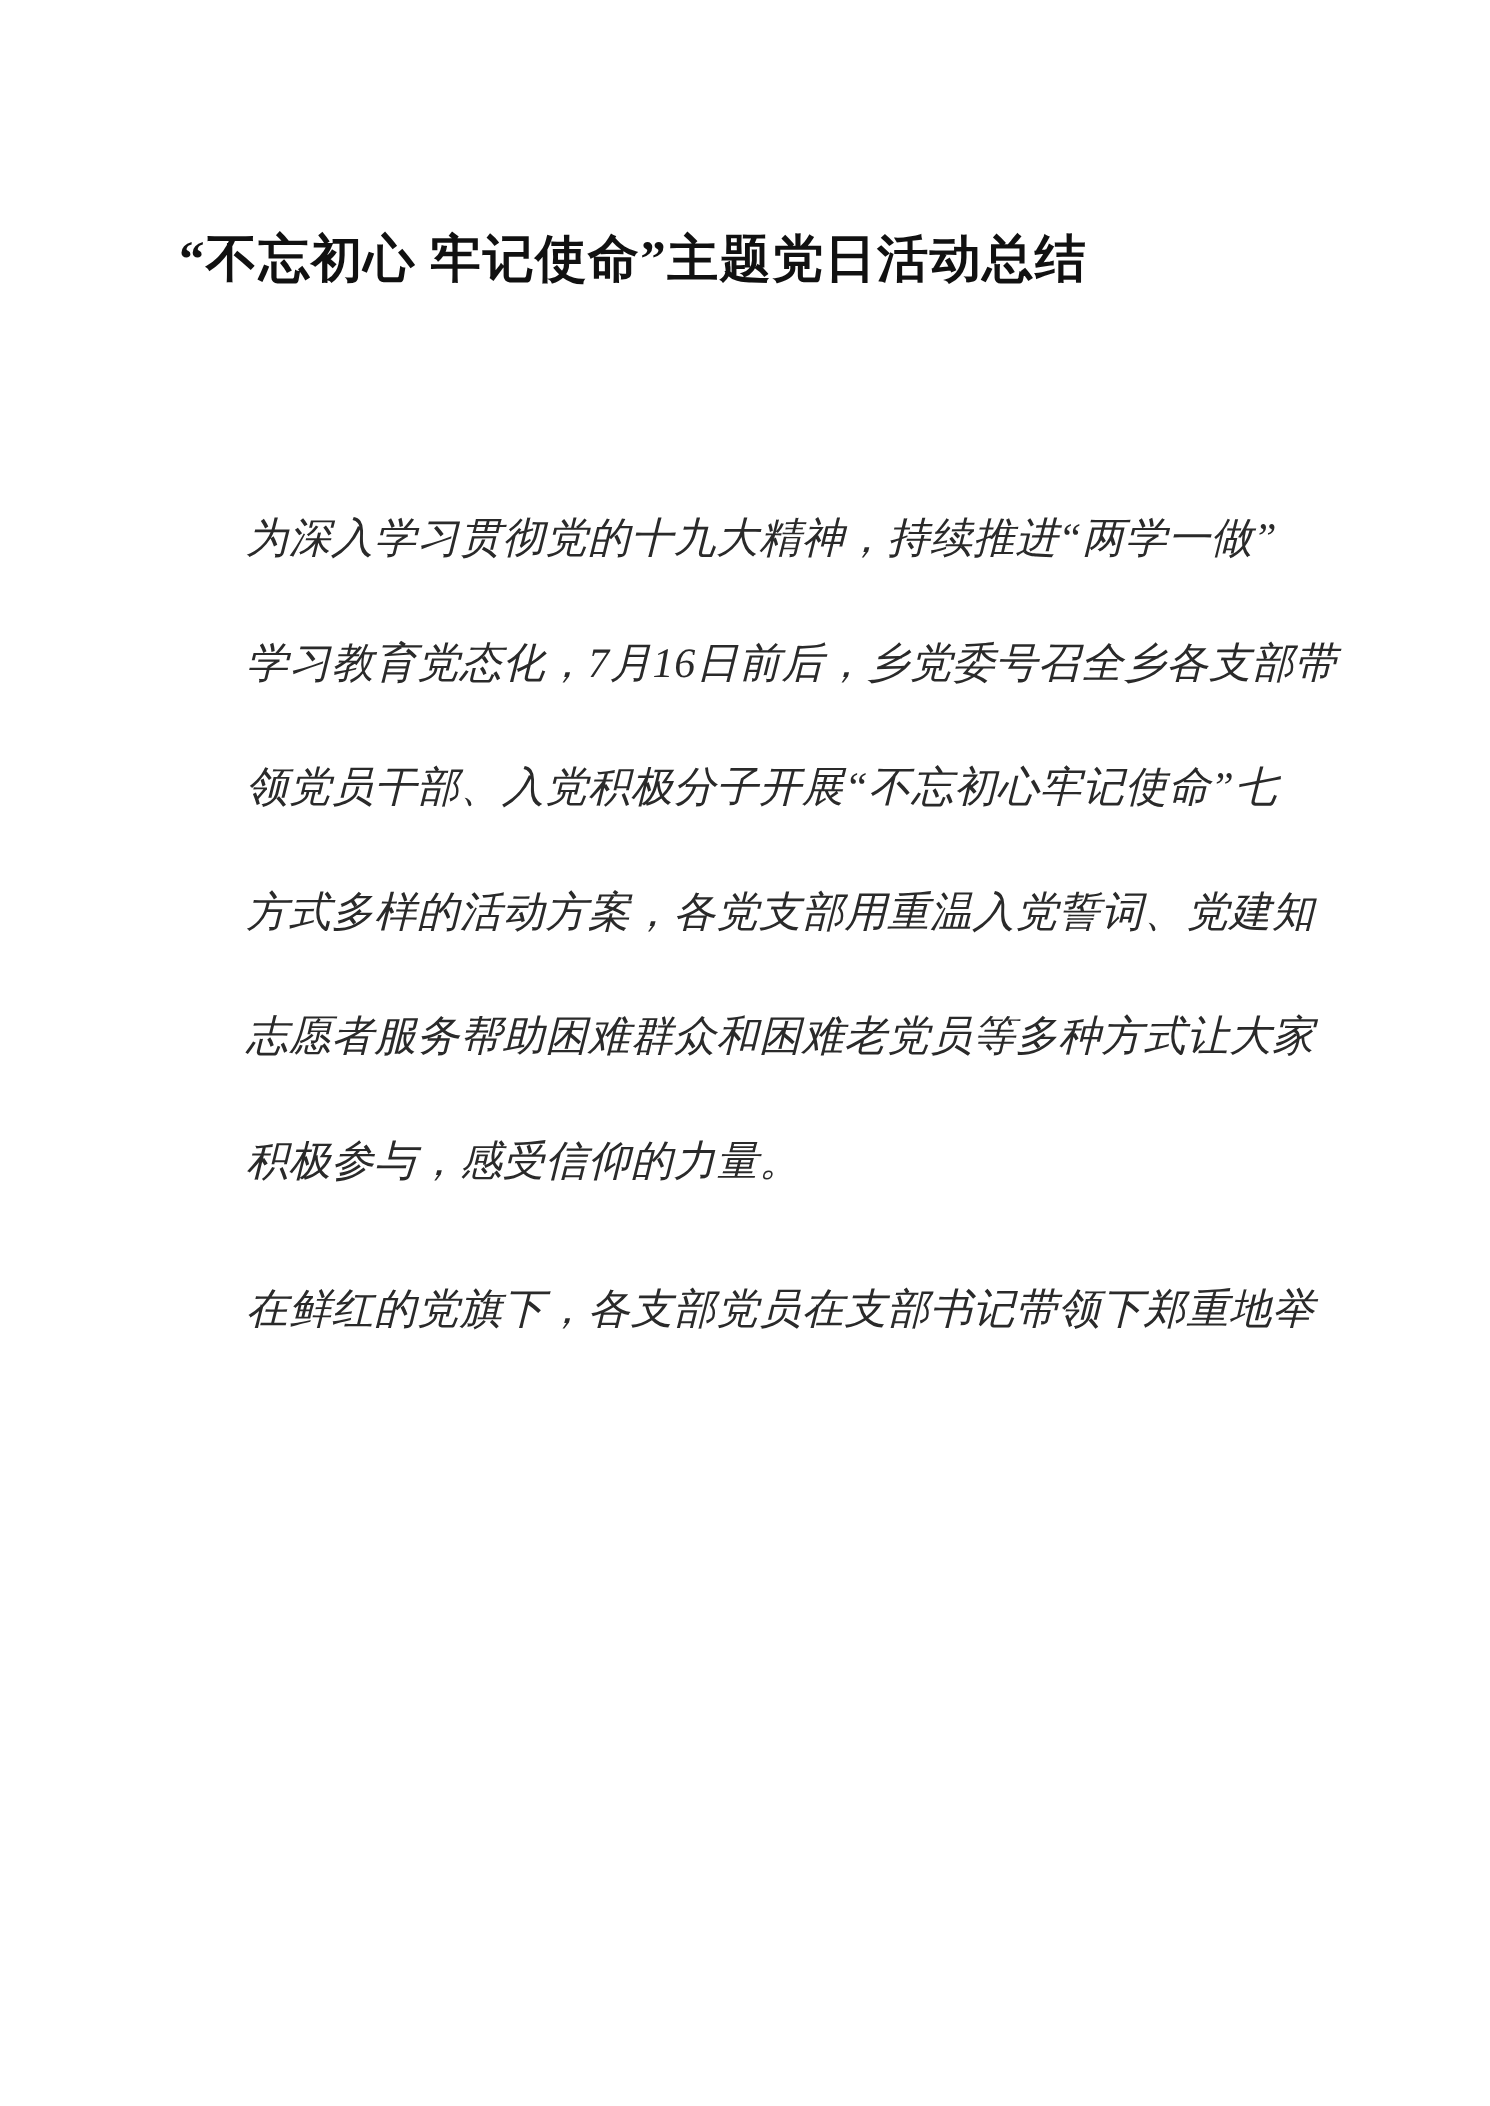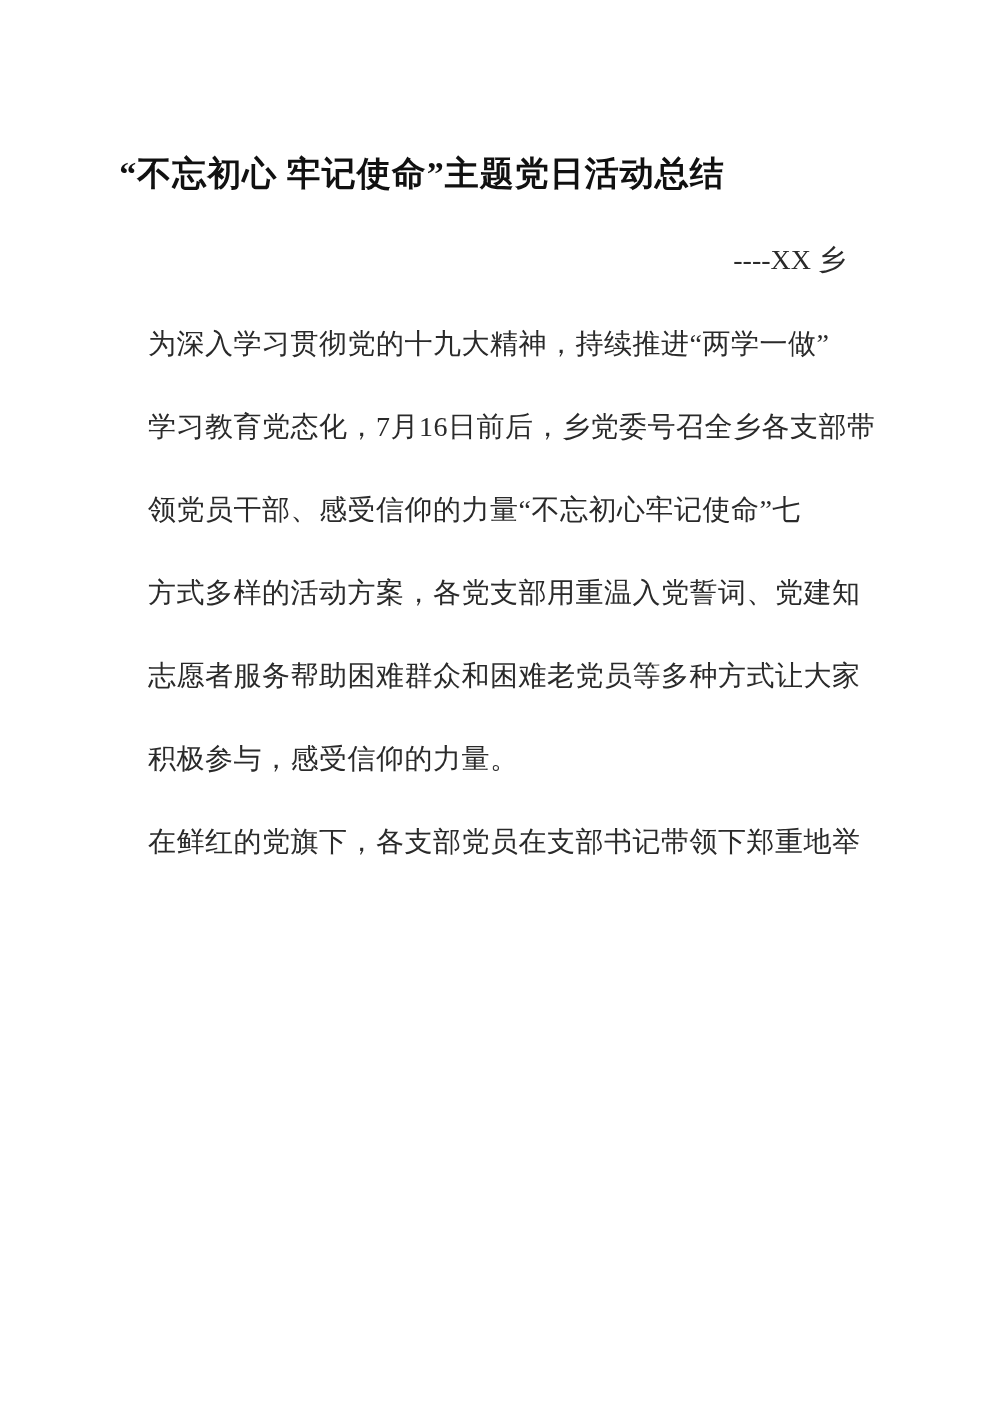--- a/index.html
+++ b/index.html
@@ -40,48 +40,48 @@
     color: #2a2a2a;
     font-family: "Liberation Serif", serif;
   }
   .doc-body {
     position: absolute;
     top: 302px;
     left: 148px;
     width: 700px;
   }
   .paragraph {
-    margin: 0;
+    margin: 16px;
     padding: 0;
+    font-style: italic;
   }
   .body-line {
     font-size: 28px;
     line-height: 83px;
     height: 83px;
     letter-spacing: 0.5px;
     white-space: nowrap;
     color: #2a2a2a;
     font-weight: normal;
   }
 </style>
 </head>
 <body>
 
 <div class="page">
 
   <div class="doc-title">“不忘初心 牢记使命”主题党日活动总结</div>
 
-  <div class="doc-byline">----XX 乡</div>
 
   <div class="doc-body">
 
     <div class="paragraph">
       <div class="body-line">为深入学习贯彻党的十九大精神，持续推进“两学一做”</div>
       <div class="body-line">学习教育党态化，7月16日前后，乡党委号召全乡各支部带</div>
-      <div class="body-line">领党员干部、感受信仰的力量“不忘初心牢记使命”七</div>
+      <div class="body-line">领党员干部、入党积极分子开展“不忘初心牢记使命”七</div>
       <div class="body-line">方式多样的活动方案，各党支部用重温入党誓词、党建知</div>
       <div class="body-line">志愿者服务帮助困难群众和困难老党员等多种方式让大家</div>
       <div class="body-line">积极参与，感受信仰的力量。</div>
     </div>
 
     <div class="paragraph">
       <div class="body-line">在鲜红的党旗下，各支部党员在支部书记带领下郑重地举</div>
     </div>
 
   </div>

